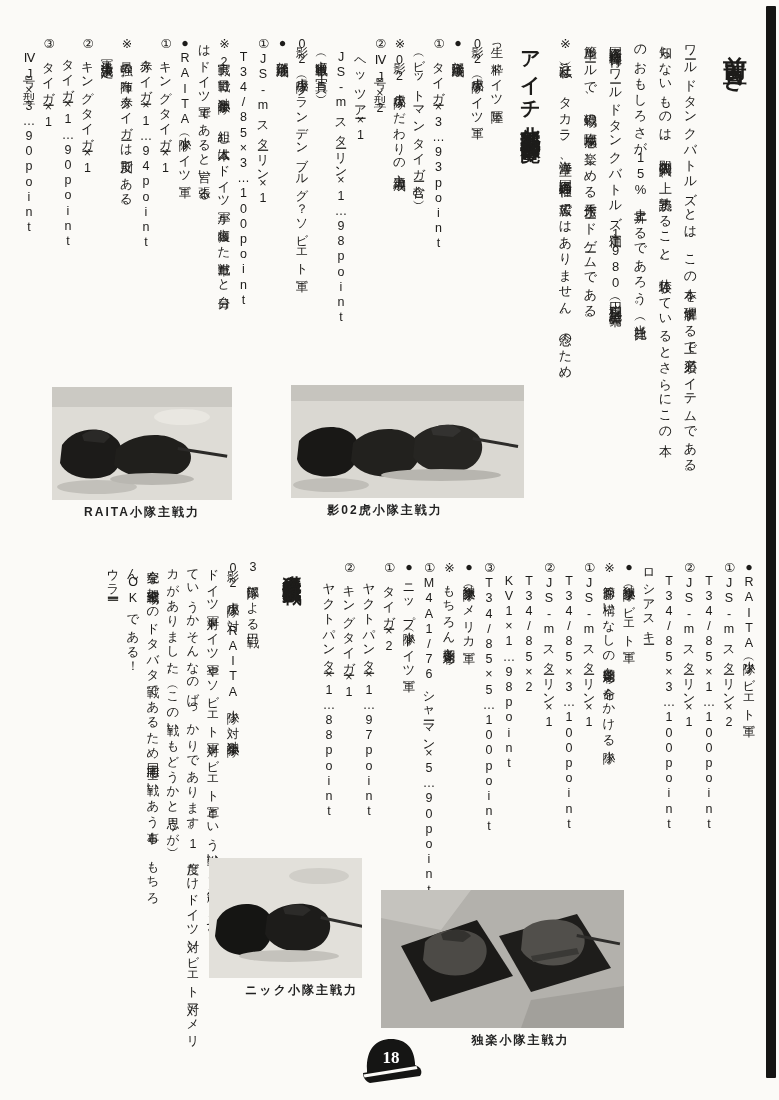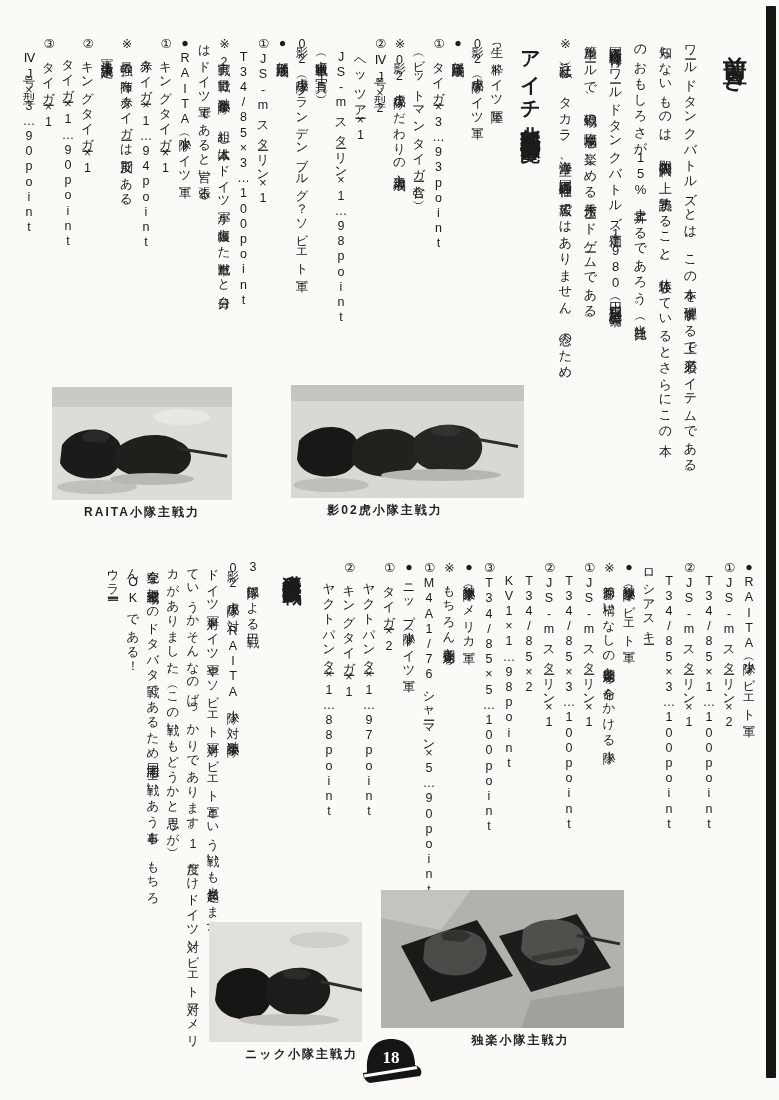--- a/index.html
+++ b/index.html
@@ -37,21 +37,21 @@
   
   .photo-wrap{position:absolute;z-index:3;padding-left:24px;}
   .photo-wrap svg{display:block;}
   .photo-wrap .cap{
     writing-mode:horizontal-tb;text-orientation:mixed;
     font-size:12px;font-weight:bold;letter-spacing:2px;
     text-align:center;margin:4px 0 0;color:#222;white-space:nowrap;
   }
   #photo1{left:28px;top:387px;width:180px;}
   #photo2{left:267px;top:385px;width:188px;}
-  #photo3{left:185px;top:922px;width:185px;}
+  #photo3{left:185px;top:858px;width:185px;}
   #photo4{left:357px;top:890px;width:279px;}
   
   #page-badge{position:absolute;left:360px;top:1036px;width:64px;height:50px;z-index:3;}
   
   .scan-edge{
     position:absolute;top:6px;right:3px;width:10px;height:1072px;
     background:#151514;z-index:4;border-radius:1px;
   }
 </style>
 </head>

